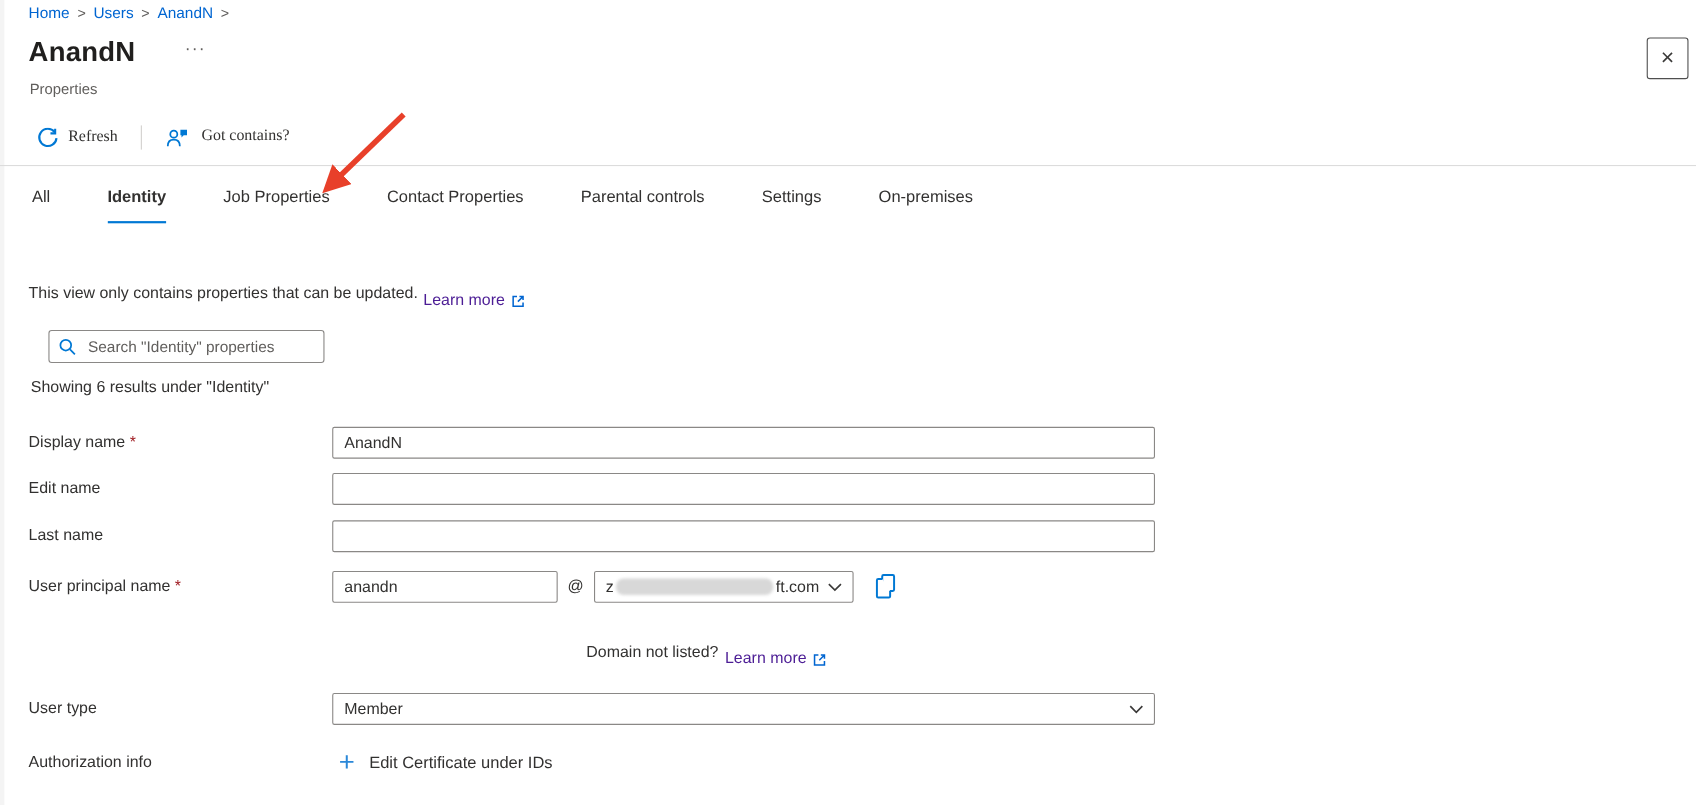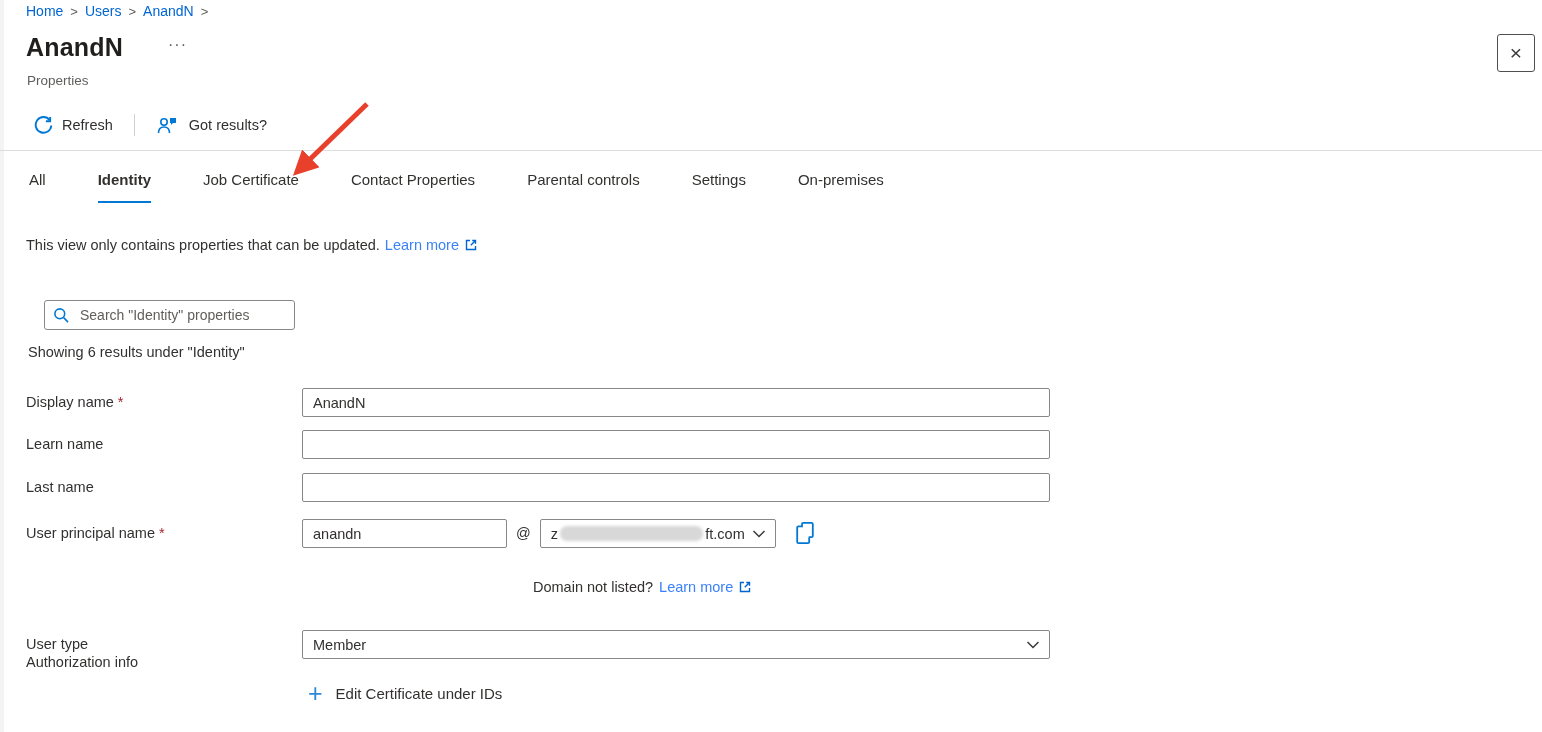--- a/index.html
+++ b/index.html
@@ -16,35 +16,35 @@
   
   .title { position:absolute; left:26px; top:33px; font-size:25px; font-weight:bold; color:#201f1e; letter-spacing:.2px; }
   .title-ellipsis { position:absolute; left:168px; top:36px; font-size:16px; color:#605e5c; letter-spacing:1px; cursor:pointer; }
   .subtitle { position:absolute; left:27px; top:73px; font-size:13.5px; color:#605e5c; }
   .close-btn { position:absolute; left:1497px; top:34px; width:38px; height:38px; background:#fff;
     border:1px solid #4f4f4f; border-radius:3px; display:flex; align-items:center; justify-content:center;
     font-size:21px; color:#3b3a39; cursor:pointer; font-weight:300; }
 
   
   .toolbar { position:absolute; left:34px; top:109px; height:32px; display:flex; align-items:center; }
-  .tool-btn { display:flex; align-items:center; gap:9px; font-size:14.5px; color:#323130; cursor:pointer; background:none; border:none; font-family:Liberation Sans, sans-serif; }
+  .tool-btn { display:flex; gap:9px; font-size:14.5px; color:#323130; cursor:pointer; background:none; border:none; font-family:Liberation Serif, serif; }
   .v-div { width:1px; height:22px; background:#d2d0ce; margin:0 21px; }
   .hr { position:absolute; left:0; top:150px; width:1542px; height:1px; background:#dcdcdc; }
 
   
   .tabs { position:absolute; left:29px; top:171px; display:flex; gap:52px; font-size:15px; }
   .tab { padding-bottom:13px; color:#323130; cursor:pointer; border-bottom:2.5px solid transparent; }
   .tab.selected { font-weight:bold; border-bottom-color:#0078d4;text-align:right; }
 
   
   .arrow-svg { position:absolute; left:281px; top:99px; pointer-events:none; }
 
   
-  .info-line { position:absolute; left:26px; top:237px; font-size:14.5px; display:flex; align-items:center; gap:5px; }
-  a.link { color:#3b82f6; text-decoration:none; cursor:pointer; display:inline-flex; align-items:center; gap:5px; }
+  .info-line { position:absolute; left:26px; top:253px; font-size:14.5px; display:flex; align-items:center; gap:5px; }
+  a.link { color:#4c1d95; text-decoration:none; cursor:pointer; display:inline-flex; align-items:flex-end; gap:5px;margin-top:12px; }
 
   
   .search-box { position:absolute; left:44px; top:300px; width:251px; height:30px; border:1px solid #8a8886;
     border-radius:3px; display:flex; align-items:center; padding:0 8px; background:#fff; }
   .search-box input { border:none; outline:none; flex:1; font-size:14px; color:#323130; font-family:inherit; margin-left:10px; }
   .search-box input::placeholder { color:#605e5c; }
   .results-line { position:absolute; left:28px; top:344px; font-size:14.5px; color:#323130; }
 
   
   .frow { position:absolute; left:26px; display:flex; align-items:flex-start; }
@@ -101,29 +101,29 @@
     </button>
     <div class="v-div"></div>
     <button class="tool-btn">
       <span style="display:flex">
         <svg width="24" height="20" viewBox="0 0 24 20">
           <circle cx="8" cy="7" r="3.2" fill="none" stroke="#0078d4" stroke-width="1.6"></circle>
           <path d="M2.5 18 Q2.5 12 8 12 Q13.5 12 13.5 18" fill="none" stroke="#0078d4" stroke-width="1.6"></path>
           <path d="M14 3 h6 v5 h-3 l-2 2 v-2 h-1 z" fill="#0078d4"></path>
         </svg>
       </span>
-      <span>Got results?</span>
+      <span>Got contains?</span>
     </button>
   </div>
   <div class="hr"></div>
 
   <div class="tabs">
     <div class="tab">All</div>
     <div class="tab selected">Identity</div>
-    <div class="tab">Job Certificate</div>
+    <div class="tab">Job Properties</div>
     <div class="tab">Contact Properties</div>
     <div class="tab">Parental controls</div>
     <div class="tab">Settings</div>
     <div class="tab">On-premises</div>
   </div>
 
   <svg class="arrow-svg" width="92" height="84" viewBox="0 0 92 84">
     <defs>
       <marker id="ah" markerWidth="5" markerHeight="5" refX="2.2" refY="2.5" orient="auto">
         <path d="M0,0 L5,2.5 L0,5 z" fill="#e8402a"></path>
@@ -153,21 +153,21 @@
   <div class="results-line">Showing 6 results under "Identity"</div>
 
   <div class="frow" style="top:388px">
     <div class="flabel">
       <span>Display name</span><span class="req">*</span>
     </div>
     <input class="tinput" type="text" value="AnandN" style="">
   </div>
 
   <div class="frow" style="top:430px">
-    <div class="flabel">Learn name</div>
+    <div class="flabel">Edit name</div>
     <input class="tinput" type="text" value="" style="">
   </div>
 
   <div class="frow" style="top:519px">
     <div class="flabel">
       <span>User principal name</span><span class="req">*</span>
     </div>
     <input class="tinput small" type="text" value="anandn" style="">
     <span class="at">@</span>
     <div class="dropdown domain">
@@ -205,21 +205,21 @@
   <div class="frow" style="top:630px">
     <div class="flabel">User type</div>
     <div class="dropdown full">
       <span>Member</span>
       <svg class="chev" width="14" height="9" viewBox="0 0 14 9">
         <polyline points="1.5,1.5 7,7 12.5,1.5" fill="none" stroke="#3b3a39" stroke-width="1.5"></polyline>
       </svg>
     </div>
   </div>
 
-  <div class="frow" style="top:652px">
+  <div class="frow" style="top:683px">
     <div class="flabel" style="line-height:20px">Authorization info</div>
   </div>
   <button class="auth-action">
     <span class="plus">+</span>
     <span>Edit Certificate under IDs</span>
   </button>
 
 </div>
 
 </body></html>

